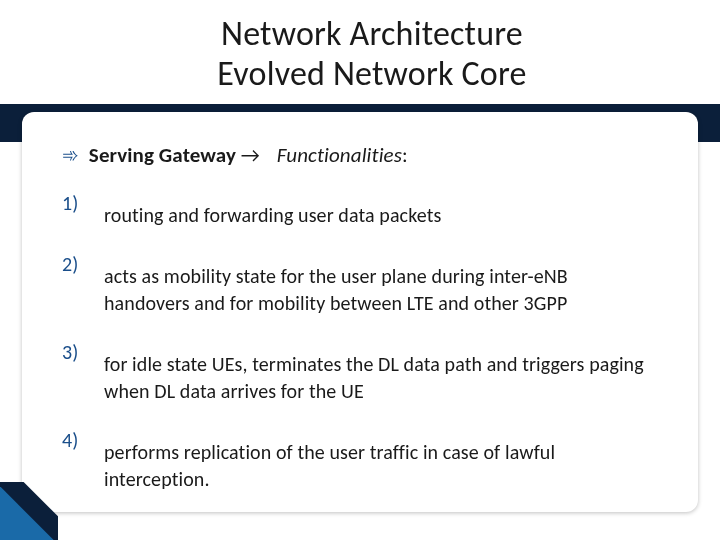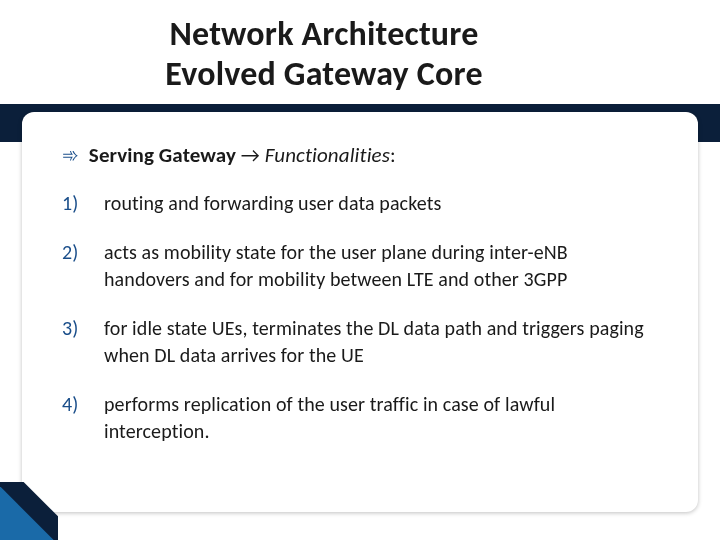--- a/index.html
+++ b/index.html
@@ -21,22 +21,23 @@
   
   .title {
     position: absolute;
     top: 14px;
     left: 0;
     width: 648px;
     text-align: center;
     color: #1a1a1a;
     font-size: 34px;
     line-height: 1.18;
-    font-weight: 700;
+    font-weight: 400;
     letter-spacing: 0.2px;
+    padding-left: 48px;
   }
   
   .navy-bar {
     position: absolute;
     top: 104px;
     left: 0;
     width: 720px;
     height: 38px;
     background: #0b1f3a;
     z-index: 1;
@@ -66,21 +67,21 @@
     letter-spacing: 0.1px;
   }
   .subtitle .arrow-icon {
     color: #1a4e8a;
     font-size: 20px;
     position: relative;
     top: 0px;
     font-weight: 400;
   }
   .subtitle .bold { font-weight: 700; }
-  .subtitle .italic { font-style: italic; font-weight: 400; }
+  .subtitle .italic { font-style: italic; font-weight: 400; margin-left: 12px; }
   .list {
     display: flex;
     flex-direction: column;
     gap: 22px;
   }
   .item {
     display: flex;
     align-items: flex-start;
     gap: 18px;
   }
@@ -90,20 +91,21 @@
     font-size: 20px;
     line-height: 1.3;
     font-weight: 400;
   }
   .txt {
     color: #1a1a1a;
     font-size: 20px;
     line-height: 1.35;
     font-weight: 400;
     letter-spacing: 0.1px;
+    margin-top: 12px;
   }
   
   .corner {
     position: absolute;
     left: 0;
     bottom: 0;
     width: 58px;
     height: 58px;
     z-index: 3;
     overflow: hidden;
@@ -129,21 +131,21 @@
     transform: rotate(45deg);
   }
 </style>
 </head>
 <body>
 
 <div class="slide">
 
   <div class="title">
     <span>Network Architecture</span><br>
-    <span>Evolved Gateway Core</span>
+    <span>Evolved Network Core</span>
   </div>
 
   <div class="navy-bar"></div>
 
   <div class="panel">
 
     <div class="subtitle">
       <span class="arrow-icon">➾</span>
       <span>
         <span class="bold">Serving Gateway</span>

